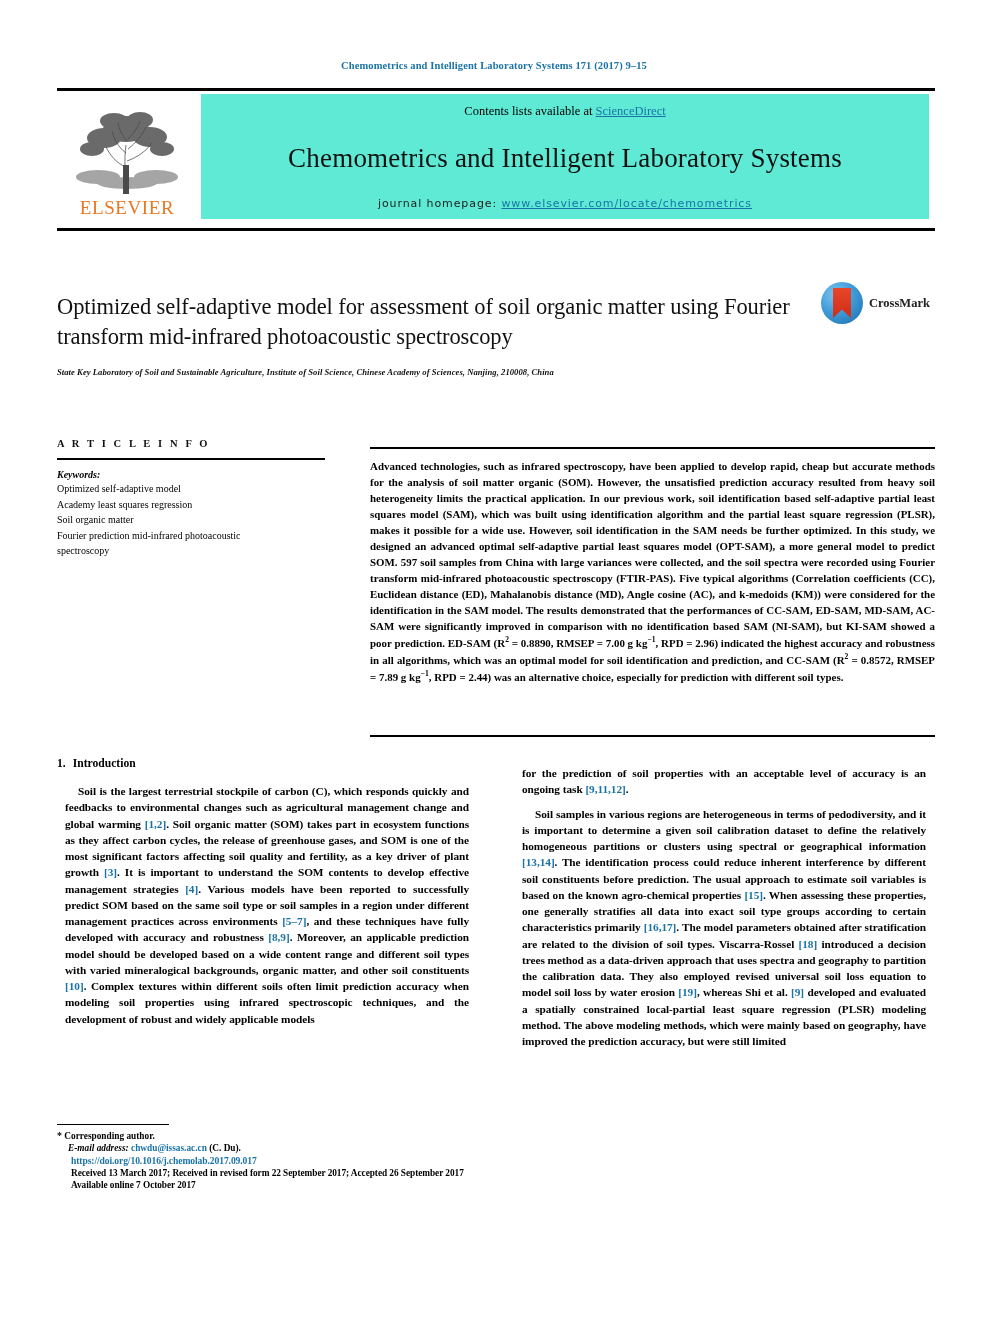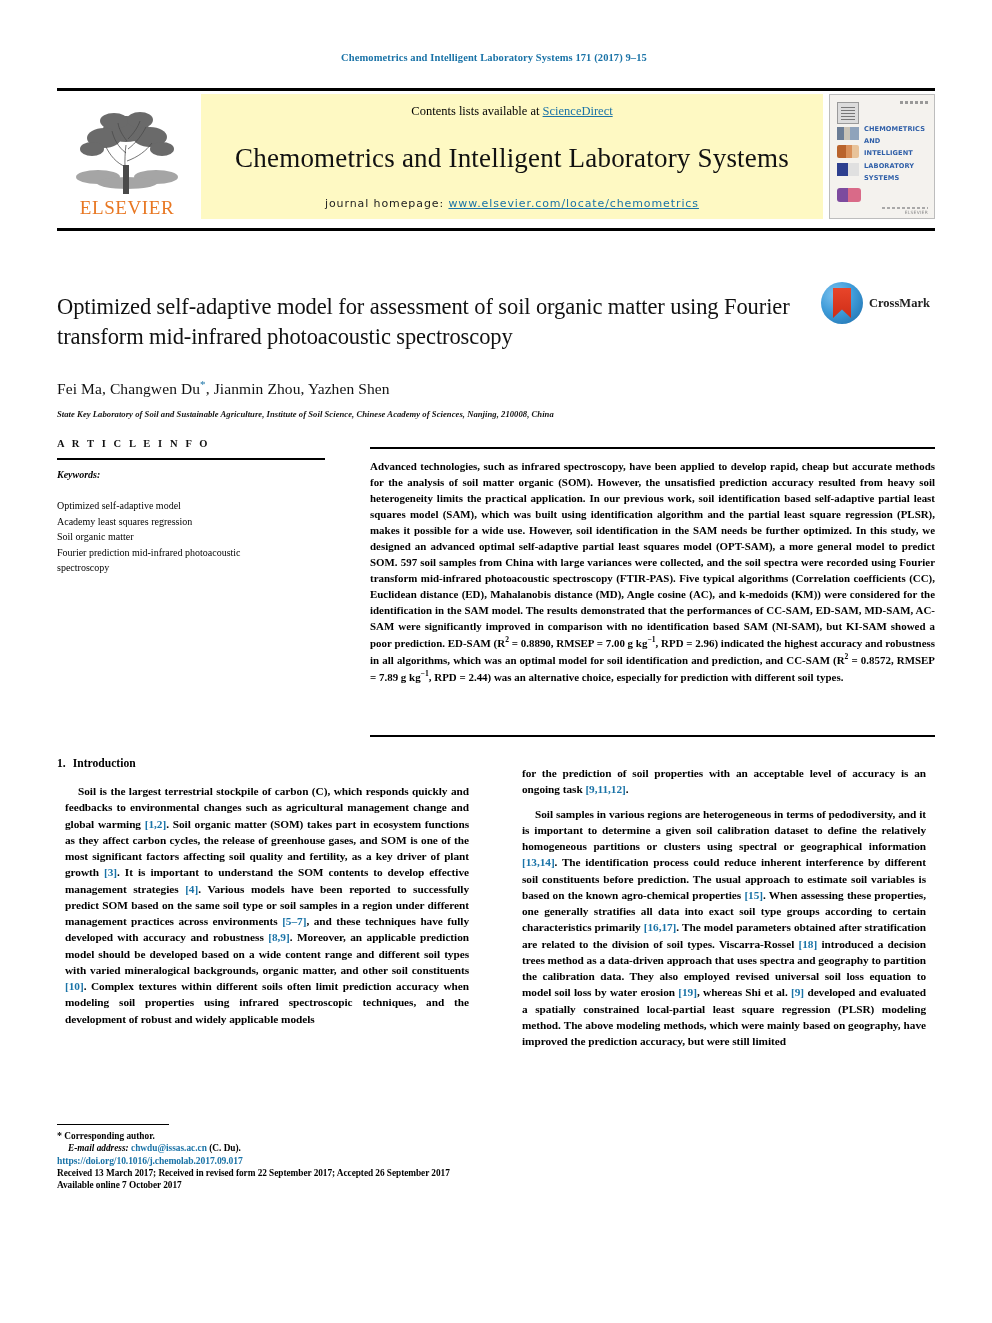--- a/index.html
+++ b/index.html
@@ -7,21 +7,21 @@
     width:992px;height:1323px;
     font-family:"Liberation Serif", serif;
     color:#000;
     position:relative;
     overflow:hidden;
   }
   .page{position:relative;width:992px;height:1323px;}
 
   
   .runhead{
-    position:absolute;left:0;top:52px;width:988px;text-align:center;
+    position:absolute;left:0;top:60px;width:988px;text-align:center;
     font-family:"Liberation Serif", serif;
     font-size:10.5px;font-weight:bold;color:#1a73a7;letter-spacing:.1px;
   }
 
   
   .masthead{
     position:absolute;left:57px;top:88px;width:878px;
     border-top:3px solid #000;
   }
   .mast-inner{display:flex;align-items:stretch;height:125px;margin-top:3px;}
@@ -29,21 +29,21 @@
     width:140px;flex:0 0 140px;display:flex;flex-direction:column;
     align-items:center;justify-content:flex-end;padding-bottom:2px;
   }
   .tree-svg{display:block;}
   .elsevier-word{
     font-family:"Liberation Serif", serif;
     font-size:19px;letter-spacing:.6px;color:#E87722;line-height:1;
     margin-top:1px;
   }
   .center-cell{
-    flex:1 1 auto;background:#fef9c3;display:flex;flex-direction:column;
+    flex:1 1 auto;background:#5eead4;display:flex;flex-direction:column;
     align-items:center;justify-content:space-between;padding:10px 0 9px 0;
     margin-left:4px;margin-right:6px;
   }
   .contents-line{font-size:12.5px;color:#000;}
   .contents-line .sd{color:#1a73a7;}
   .journal-title{
     font-size:27px;letter-spacing:.2px;color:#111;font-weight:400;
   }
   .homepage-line{
     font-family:"DejaVu Sans", sans-serif;
@@ -110,21 +110,21 @@
   
   .info-wrap{position:absolute;left:57px;top:438px;width:878px;display:flex;}
   .col-info{width:268px;flex:0 0 268px;}
   .col-abs{flex:1 1 auto;margin-left:45px;}
   .sec-head{
     font-family:"Liberation Serif",serif;font-size:10.5px;font-weight:bold;
     letter-spacing:2.6px;color:#111;
   }
   .rule{border-top:2px solid #000;margin-top:9px;}
   .kw-title{font-size:10px;font-style:italic;font-weight:bold;margin-top:9px;}
-  .kw-list{font-size:10px;line-height:1.55;margin-top:18px;}
+  .kw-list{font-size:10px;line-height:1.55;margin-top:1px;}
   .abs-text{
     font-size:10.9px;line-height:1.47;text-align:justify;margin-top:9px;
     letter-spacing:.02px;font-weight:bold;
   }
   .abs-text sup{font-size:7.6px;}
   .abs-rule-bottom{
     position:absolute;left:370px;top:735px;width:565px;border-top:2px solid #000;
   }
 
   
@@ -141,21 +141,21 @@
 
   
   .fnote{position:absolute;left:57px;top:1124px;width:420px;}
   .fnote-rule{width:112px;border-top:1px solid #000;margin-bottom:5px;}
   .fnote-l1{font-size:9.3px;font-weight:bold;}
   .fnote-l1 .st{font-size:10px;}
   .fnote-l2{font-size:9.3px;margin-top:2px;padding-left:11px;font-weight:bold;}
   .fnote-l2 .em{font-style:italic;}
   .fnote-l2 a{color:#1a73a7;text-decoration:none;}
 
-  .footer{position:absolute;left:57px;top:1155px;width:700px;}
+  .footer{position:absolute;left:71px;top:1155px;width:700px;}
   .doi{font-size:9.6px;color:#1a73a7;font-weight:bold;letter-spacing:-.1px;}
   .fline{font-size:9.3px;font-weight:bold;margin-top:2px;letter-spacing:-.05px;}
 </style>
 </head>
 <body>
 
 <div class="page">
 
   <div class="runhead">Chemometrics and Intelligent Laboratory Systems 171 (2017) 9–15</div>
 
@@ -195,53 +195,34 @@
       <div class="center-cell">
         <div class="contents-line">
           <span>Contents lists available at </span><a class="sd" href="#">ScienceDirect</a>
         </div>
         <div class="journal-title">Chemometrics and Intelligent Laboratory Systems</div>
         <div class="homepage-line">
           <span>journal homepage: </span><a class="url" href="#">www.elsevier.com/locate/chemometrics</a>
         </div>
       </div>
 
-      <div class="cover-cell">
-        <div class="cover-top-rule"></div>
-        <div class="cover-box"></div>
-        <div class="sw1"></div>
-        <div class="sw2"></div>
-        <div class="sw3"></div>
-        <div class="cover-text">
-          <div>CHEMOMETRICS</div>
-          <div>AND INTELLIGENT</div>
-          <div>LABORATORY</div>
-          <div>SYSTEMS</div>
-        </div>
-        <div class="cover-bot"></div>
-        <div class="cover-foot"></div>
-        <div class="cover-elsev">ELSEVIER</div>
-      </div>
 
     </div>
   </div>
   <div class="mast-rule-bottom"></div>
 
   <div class="title-block">
     <div class="crossmark">
       <div class="cm-badge"></div>
       <div class="cm-word">CrossMark</div>
     </div>
     <h1 class="art-title">
       <span>Optimized self-adaptive model for assessment of soil organic matter using</span>
       <span>Fourier transform mid-infrared photoacoustic spectroscopy</span>
     </h1>
-    <div class="authors">
-      <span>Fei Ma, Changwen Du</span><span class="star">*</span><span>, Jianmin Zhou, Yazhen Shen</span>
-    </div>
     <div class="affil">State Key Laboratory of Soil and Sustainable Agriculture, Institute of Soil Science, Chinese Academy of Sciences, Nanjing, 210008, China</div>
   </div>
 
   <div class="info-wrap">
     <div class="col-info">
       <div class="sec-head">A R T I C L E   I N F O</div>
       <div class="rule"></div>
       <div class="kw-title">Keywords:</div>
       <div class="kw-list">
         <div>Optimized self-adaptive model</div>

